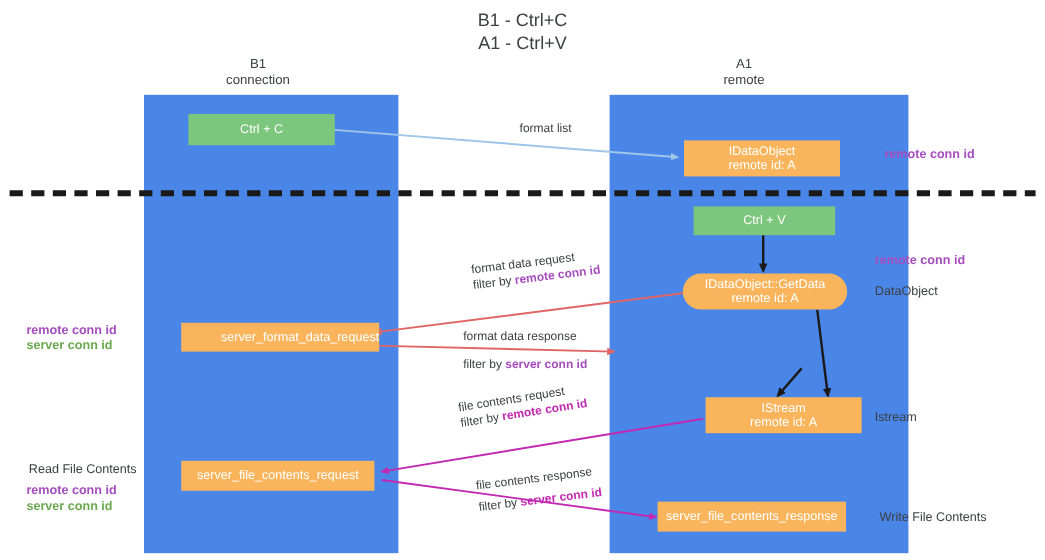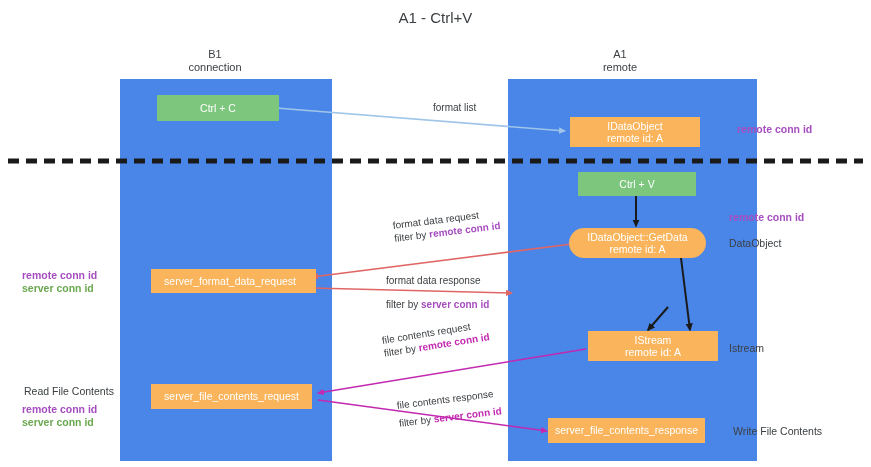--- a/index.html
+++ b/index.html
@@ -29,21 +29,21 @@
   .lane{background:#4a86e8;}
 
   
   .box{
     box-sizing:border-box;
     display:flex;align-items:center;justify-content:center;
     flex-direction:column;
     color:#ffffff;
     font-size:10.5px;line-height:12.5px;
     text-align:center;
-    padding:2px 20px;
+    padding:2px 0;
   }
   .box.green{background:#7dc67d;}
   .box.orange{background:#f9b45c;}
   .box .l2{display:block;}
 
   
   .note{font-size:10.5px;line-height:13px;}
   .note.purple{color:#a64dbf;font-weight:bold;}
   .note.green{color:#6aa84f;font-weight:bold;}
   .note.black{color:#3c4043;}
@@ -58,20 +58,21 @@
 
   
   svg.layer{position:absolute;left:0;top:0;width:871px;height:467px;overflow:visible;}
 </style>
 </head>
 <body>
 
 <div id="stage">
 
   <div class="abs title">
+    <div>B1 - Ctrl+C</div>
     <div>A1 - Ctrl+V</div>
   </div>
 
   <div class="abs colhead" style="left:155px;top:48px;width:120px;">
     <div>B1</div>
     <div>connection</div>
   </div>
   <div class="abs colhead" style="left:560px;top:48px;width:120px;">
     <div>A1</div>
     <div>remote</div>

